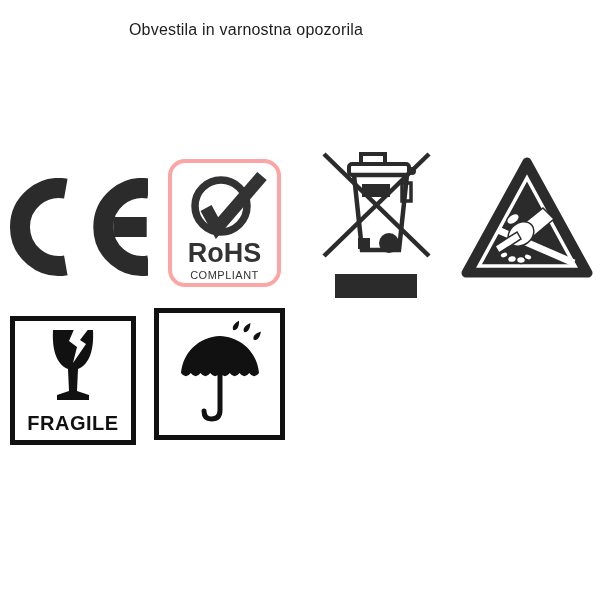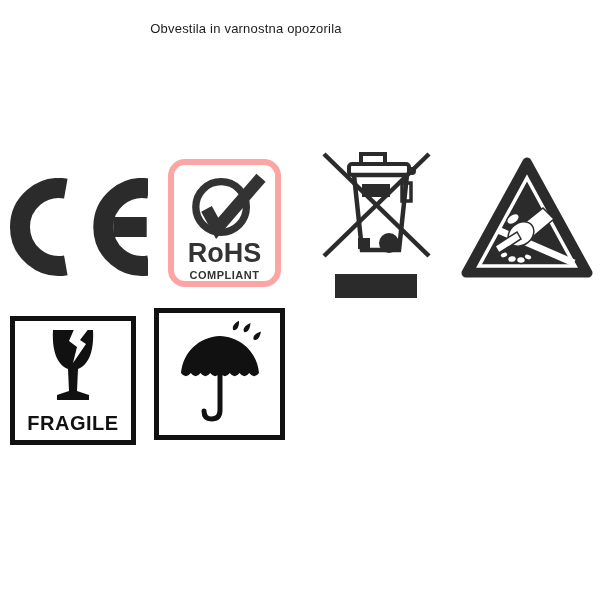--- a/index.html
+++ b/index.html
@@ -2,35 +2,35 @@
 <html><head>
 <meta charset="utf-8">
 <style>
   html,body{margin:0;padding:0;}
   body{
     width:600px;height:600px;background:#ffffff;position:relative;
     font-family:"Liberation Sans",sans-serif;overflow:hidden;
   }
   .page-title{
     position:absolute;top:21px;left:0;width:492px;text-align:center;
-    font-size:13px;color:#1d1d1d;letter-spacing:.2px;
+    font-size:16px;color:#1d1d1d;letter-spacing:.2px;
   }
   .sym{position:absolute;}
   
   .rohs-badge{
     left:168px;top:159px;width:113px;height:128px;box-sizing:border-box;
-    border:6px solid #fca5a5;border-radius:17px;
+    border:4px solid #fca5a5;border-radius:17px;
     display:flex;flex-direction:column;align-items:center;
   }
   .rohs-line1{
     font-size:27px;font-weight:800;color:#333333;line-height:1;
     letter-spacing:0px;margin-top:-1px;
   }
   .rohs-line2{
-    font-size:11px;font-weight:700;color:#333333;line-height:1;
+    font-size:11px;font-weight:400;color:#333333;line-height:1;
     letter-spacing:.5px;margin-top:3px;
   }
   
   .fragile-box{
     left:10px;top:316px;width:126px;height:129px;box-sizing:border-box;
     border:5px solid #111111;
     display:flex;flex-direction:column;align-items:center;justify-content:flex-end;
   }
   .fragile-label{
     font-size:20px;font-weight:800;color:#111111;letter-spacing:.5px;

